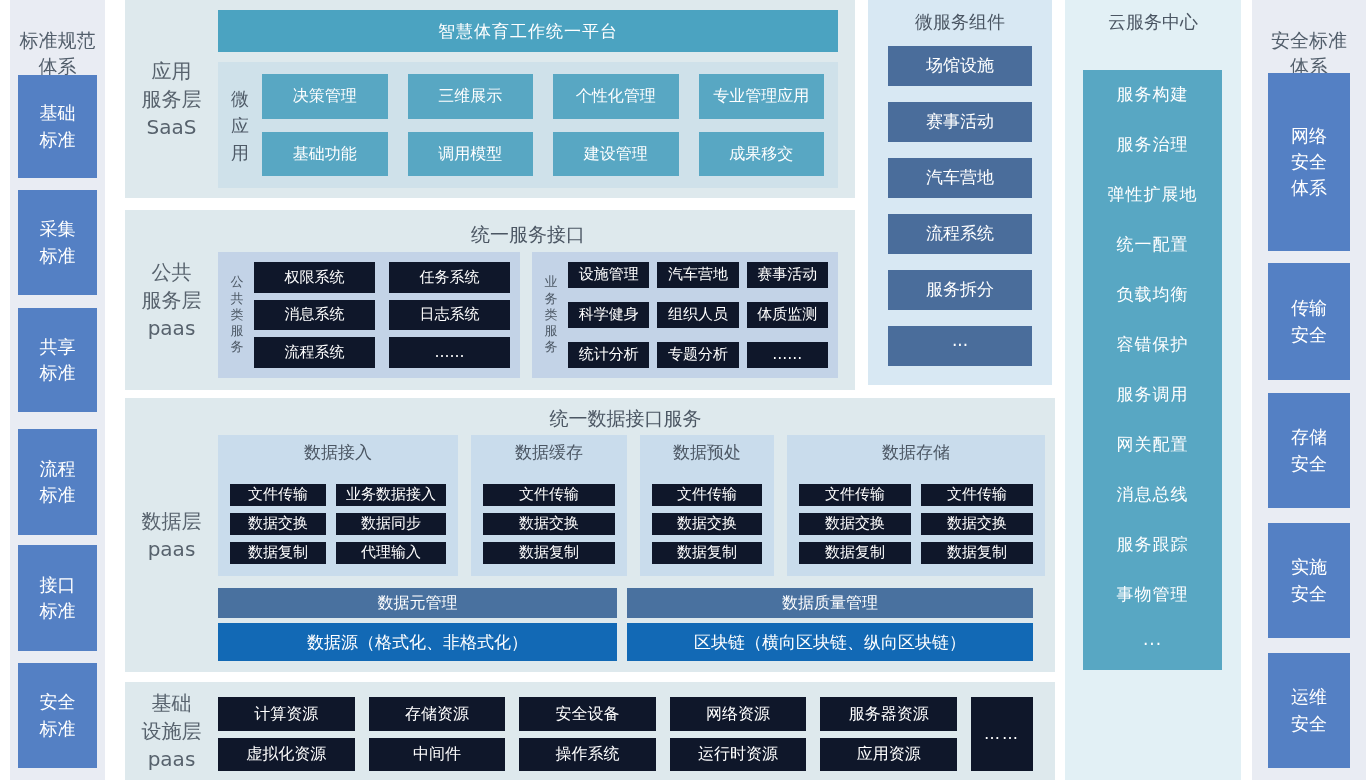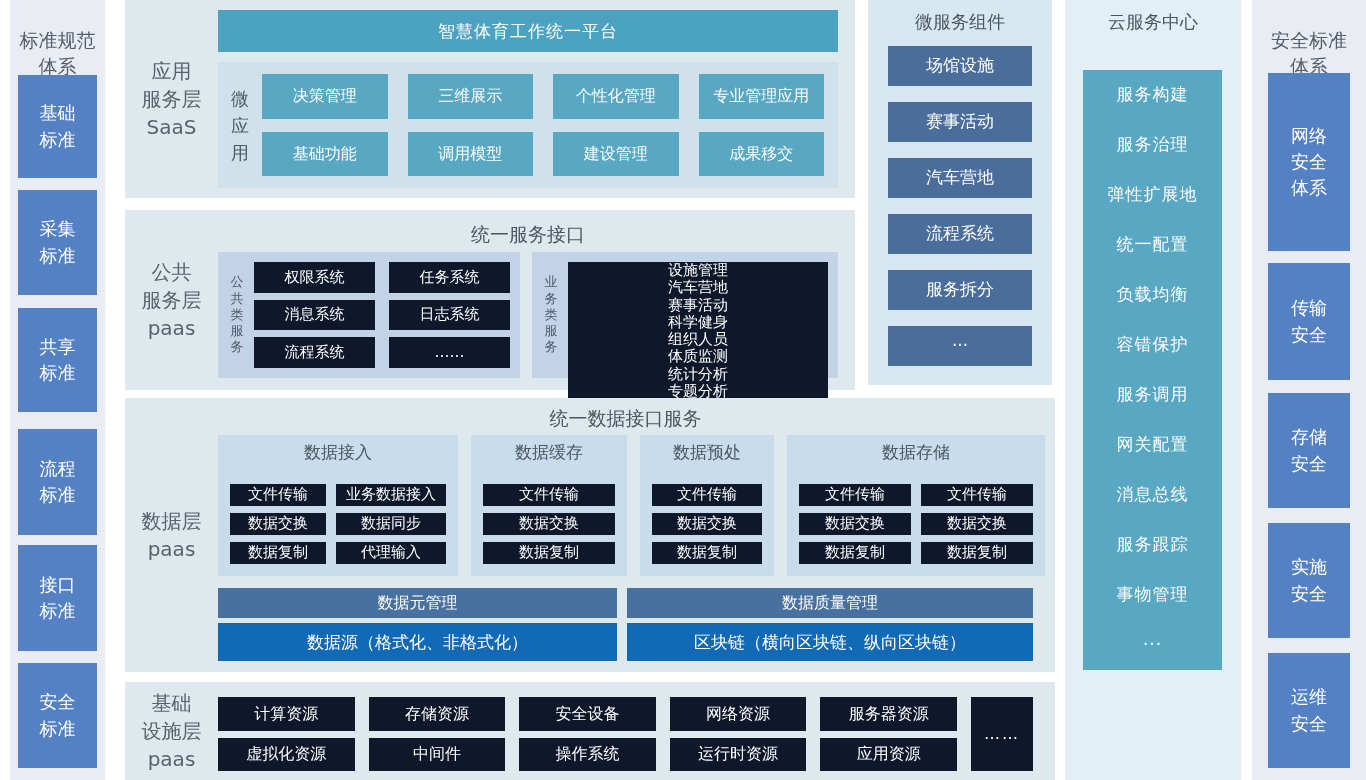--- a/index.html
+++ b/index.html
@@ -32,21 +32,21 @@
   .s1-panel .vlabel { width:44px; font-size:18px; line-height:1.5; }
   .s1-grid { flex:1; display:grid; grid-template-columns:repeat(4,1fr); grid-auto-rows:1fr; gap:13px 20px; padding:12px 14px 12px 0; }
 
   
   .s2 { top:210px; height:180px; width:730px; }
   .s2-title { margin:12px 0 0 93px; width:620px; }
   .s2-row { position:absolute; left:93px; right:17px; top:42px; bottom:12px; display:flex; gap:12px; }
   .sub-panel { background:#c3d3e7; display:flex; padding:10px; gap:8px; }
   .sub-panel .vlabel { width:18px; font-size:13px; line-height:1.25; }
   .grid2 { flex:1; display:grid; grid-template-columns:repeat(2,1fr); grid-auto-rows:1fr; gap:7px 14px; }
-  .grid3 { flex:1; display:grid; grid-template-columns:repeat(1,1fr); grid-auto-rows:1fr; gap:0 8px; }
+  .grid3 { flex:1; display:grid; grid-template-columns:repeat(3,1fr); grid-auto-rows:1fr; gap:14px 8px; }
 
   
   .s3 { top:398px; height:274px; width:930px; }
   .s3-title { margin:8px 0 0 93px; width:815px; }
   .s3-panels { position:absolute; left:93px; top:37px; height:141px; display:flex; gap:13px; }
   .data-panel { background:#c9dcec; padding:6px 12px 12px; display:flex; flex-direction:column; }
   .panel-title { text-align:center; font-size:17px; color:#4b5663; margin-bottom:20px; }
   .dgrid { flex:1; display:grid; gap:7px 10px; grid-auto-rows:1fr; }
   .c1 { grid-template-columns:1fr; }
   .c2e { grid-template-columns:1fr 1fr; }

